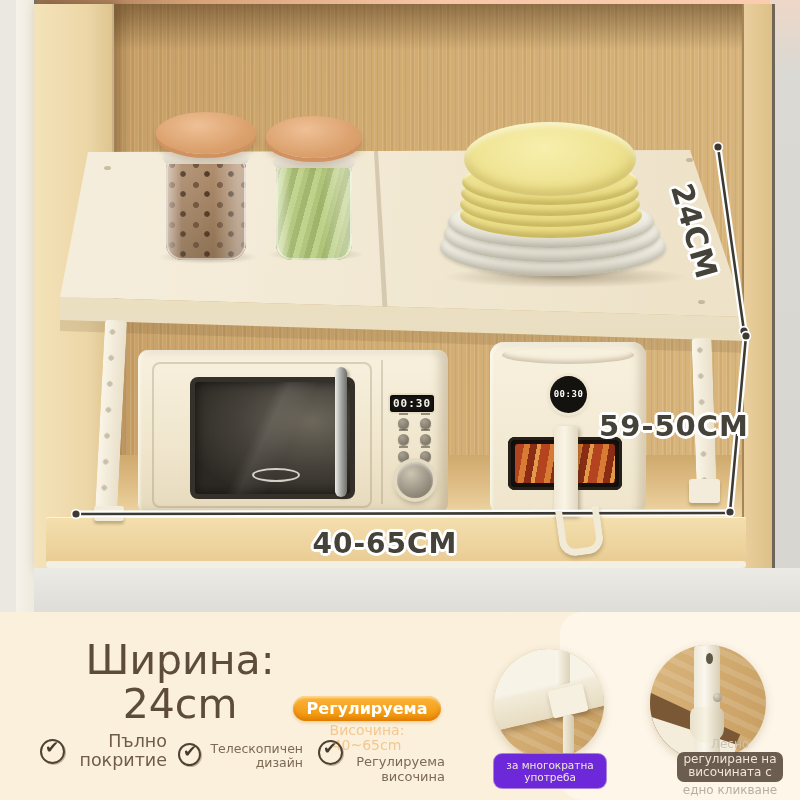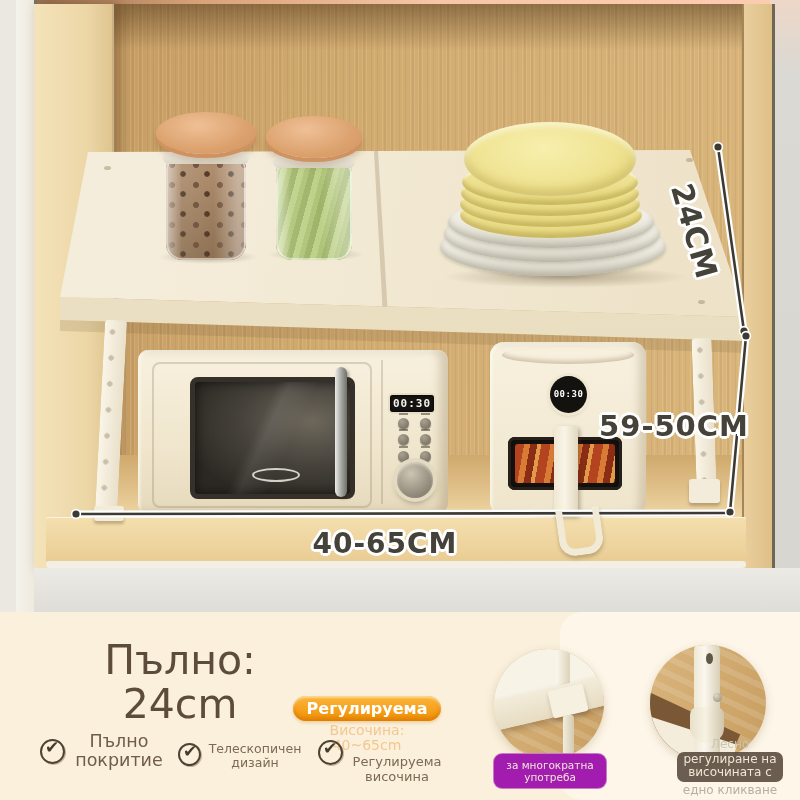--- a/index.html
+++ b/index.html
@@ -148,21 +148,21 @@
     display:flex;flex-direction:column;justify-content:center;}
   .pill1{top:44px;height:34px;font-size:13px;line-height:15px;}
   .pill2{top:84px;height:25px;font-size:16px;line-height:25px;border-radius:13px;}
   .faded{left:293px;top:111px;width:148px;text-align:center;color:#f4c78e;font-size:14px;line-height:15px;}
   .faded .l{display:block;}
 
   .feat{position:absolute;display:flex;align-items:flex-start;gap:6px;color:#6f5d49;}
   .chk{position:relative;flex:none;width:21px;height:21px;border:2.5px solid #4e4234;border-radius:50%;
     box-shadow:1px 1px 0 rgba(160,140,110,0.6);font-size:17px;font-weight:bold;color:#473b2d;line-height:10px;}
   .chk-glyph{position:absolute;top:1px;left:3px;}
-  .ft .l{display:block;text-align:center;}
+  .ft .l{display:block;text-align:right;}
   .feat1{left:40px;top:120px;}
   .feat1 .ft{font-size:17.5px;line-height:19px;width:96px;}
   .feat1 .chk{margin-top:7px;}
   .feat2{left:178px;top:130px;color:#7d6a54;}
   .feat2 .ft{font-size:12.5px;line-height:14px;width:96px;}
   .feat2 .chk{width:19px;height:19px;margin-top:1px;}
   .feat3{left:318px;top:128px;color:#7d6a54;}
   .feat3 .ft{font-size:13px;line-height:15px;width:96px;margin-top:14px;}
 
   .circle{border-radius:50%;overflow:hidden;box-shadow:0 3px 8px rgba(140,110,60,0.25);}
@@ -183,21 +183,21 @@
   .c2-dark{position:absolute;left:-34px;top:62px;width:110px;height:92px;background:#7a5835;transform:rotate(25deg);}
   .c2-white{position:absolute;left:-38px;top:80px;width:120px;height:52px;background:#f4eddc;transform:rotate(18deg);}
   .c2-pole{position:absolute;left:44px;top:-6px;width:26px;height:130px;border-radius:12px;
     background:linear-gradient(90deg,#efe8d6,#fbf7ee 40%,#d9cfb6);}
   .c2-collar{position:absolute;left:40px;top:62px;width:34px;height:36px;border-radius:8px 8px 15px 15px;
     background:linear-gradient(90deg,#e8e0ca,#f7f2e3 45%,#cfc5aa);}
   .c2-pin{position:absolute;left:63px;top:48px;width:9px;height:9px;border-radius:50%;
     background:radial-gradient(circle at 35% 30%,#ded8c8,#8f8a77);}
   .c2-hole{position:absolute;left:56px;top:8px;width:7px;height:11px;border-radius:50%;background:#5f5846;}
 
-  .cap1{left:493px;top:141px;width:112px;height:34px;background:#a21caf;border-radius:9px;
+  .cap1{left:493px;top:141px;width:112px;height:34px;background:#6d28d9;border-radius:9px;
     border:1px solid rgba(255,240,215,0.45);color:#f0e7d7;font-size:10.5px;line-height:12.5px;
     display:flex;flex-direction:column;justify-content:center;text-align:center;}
   .cap2{left:655px;top:126px;width:150px;text-align:center;font-size:12px;line-height:13.5px;}
   .cap2 .g1{display:block;color:#cbc4b4;}
   .cap2 .dk{display:inline-block;background:rgba(86,72,58,0.88);color:#efe6d5;border-radius:7px;padding:1px 6px 2px;}
   .cap2 .dk .l{display:block;}
   .cap2 .g2{display:block;color:#b7b0a0;margin-top:2px;}
 </style>
 </head>
 <body>
@@ -311,21 +311,21 @@
 
     <div class="abs dim dim24">24CM</div>
     <div class="abs dim dim3550">59-50CM</div>
     <div class="abs dim dim4065">40-65CM</div>
   </div>
 
   <div class="panel">
     <div class="abs panel-deco"></div>
 
     <div class="abs width-title">
-      <span class="l">Пълно:</span>
+      <span class="l">Ширина:</span>
       <span class="l">24cm</span>
     </div>
 
     <div class="abs pill pill2">Регулируема</div>
     <div class="abs faded">
       <span class="l">Височина:</span>
       <span class="l">40~65cm</span>
     </div>
 
     <div class="feat feat1">

